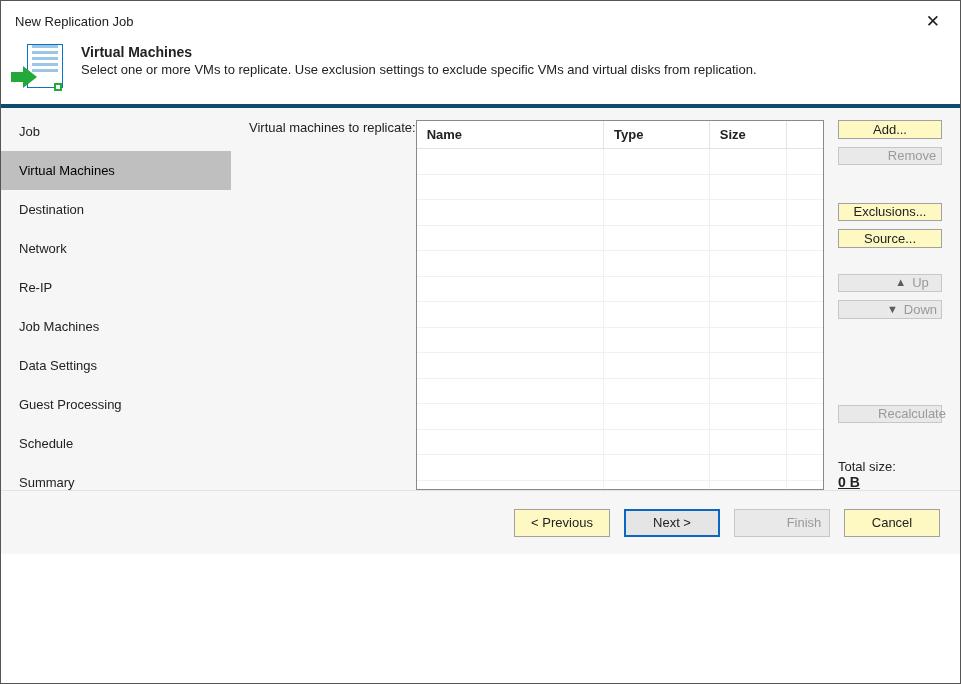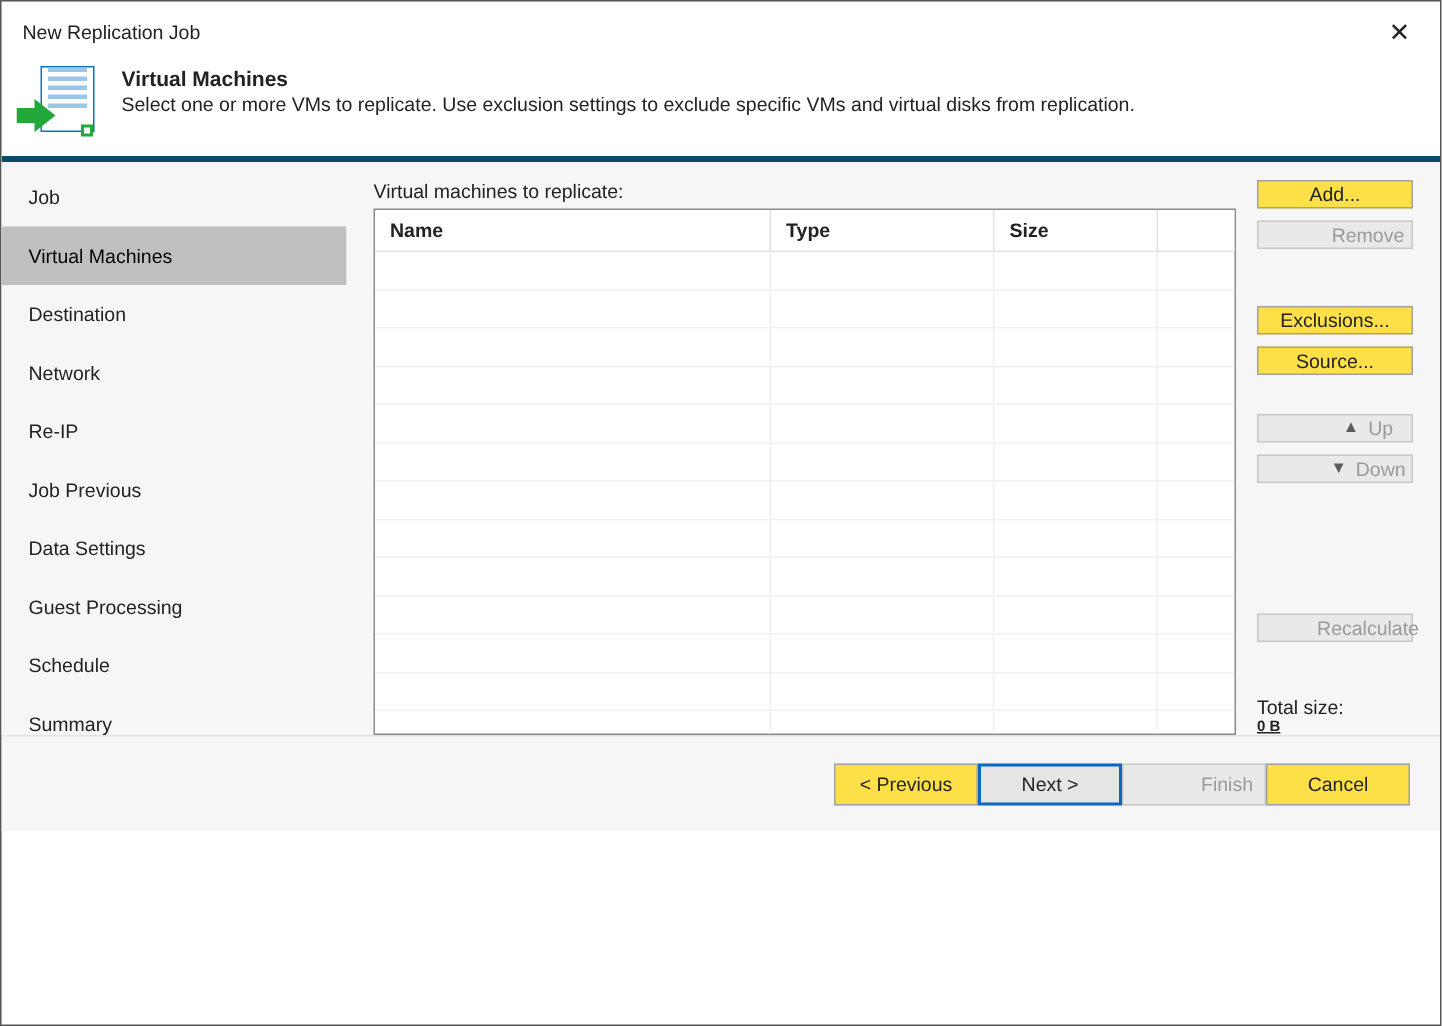--- a/index.html
+++ b/index.html
@@ -82,21 +82,21 @@
     background: #bfbfbf;
     color: #000;
   }
   .main {
     flex: 1;
     background: #f6f6f6;
     padding: 12px 18px 0 18px;
     display: flex;
     gap: 14px;
   }
-  .main-left { flex: 1; display:flex; flex-direction:column; }
+  .main-left { flex: 1; display:flex; }
   .label { margin-bottom: 4px; }
   .table-wrap {
     flex: 1;
     border: 1px solid #8a8a8a;
     background: #fff;
     overflow: hidden;
   }
   table.grid {
     width: 100%;
     border-collapse: collapse;
@@ -117,21 +117,21 @@
     border-right: 1px solid #f0f0f0;
     border-bottom: 1px solid #f0f0f0;
     padding: 0 10px;
   }
   table.grid td:last-child { border-right: none; }
   .right-col { width: 104px; display:flex; flex-direction:column; gap:8px; }
   .btn {
     width: 100%;
     height: 28px;
     border: 1px solid #a1a1a1;
-    background: #fde047;
+    background: #fef9c3;
     font-family: inherit;
     font-size: 13px;
     color: #222;
     cursor: pointer;
     display: inline-flex;
     align-items: center;
     justify-content: center;
     gap: 6px;
     padding: 0;
   }
@@ -140,29 +140,30 @@
     color: #9a9a9a;
     border-color: #c7c7c7;
     background: #e9e9e9;
     cursor: default;
     padding-left: 44px;
   }
   .spacer-sm { height: 34px; }
   .spacer-md { height: 16px; }
   .spacer-lg { height: 110px; }
   .total { margin-top: 28px; font-size: 13px; }
-  .total .val { font-weight: 700; font-size: 10px; text-decoration: underline; }
+  .total .val { font-weight: 700; font-size: 14px; text-decoration: underline; }
   .footer {
     height: 64px;
     border-top: 1px solid #e2e2e2;
     background: #f6f6f6;
     display: flex;
     justify-content: flex-end;
     align-items: center;
     padding: 0 20px;
+    gap: 14px;
   }
   .footer .btn { width: 96px; }
   .btn.primary {
     border: 2px solid #0b67c2;
     background: #e5e5e5;
   }
   .arrow-icon { color: #5c5c5c; font-size: 11px; line-height:1; }
 </style>
 </head>
 <body>
@@ -186,21 +187,21 @@
   </div>
 </div>
 
 <div class="body">
   <div class="sidebar">
     <div class="side-item">Job</div>
     <div class="side-item active">Virtual Machines</div>
     <div class="side-item">Destination</div>
     <div class="side-item">Network</div>
     <div class="side-item">Re-IP</div>
-    <div class="side-item">Job Previous</div>
+    <div class="side-item">Job Machines</div>
     <div class="side-item">Data Settings</div>
     <div class="side-item">Guest Processing</div>
     <div class="side-item">Schedule</div>
     <div class="side-item">Summary</div>
   </div>
 
   <div class="main">
     <div class="main-left">
       <div class="label">Virtual machines to replicate:</div>
       <div class="table-wrap">

